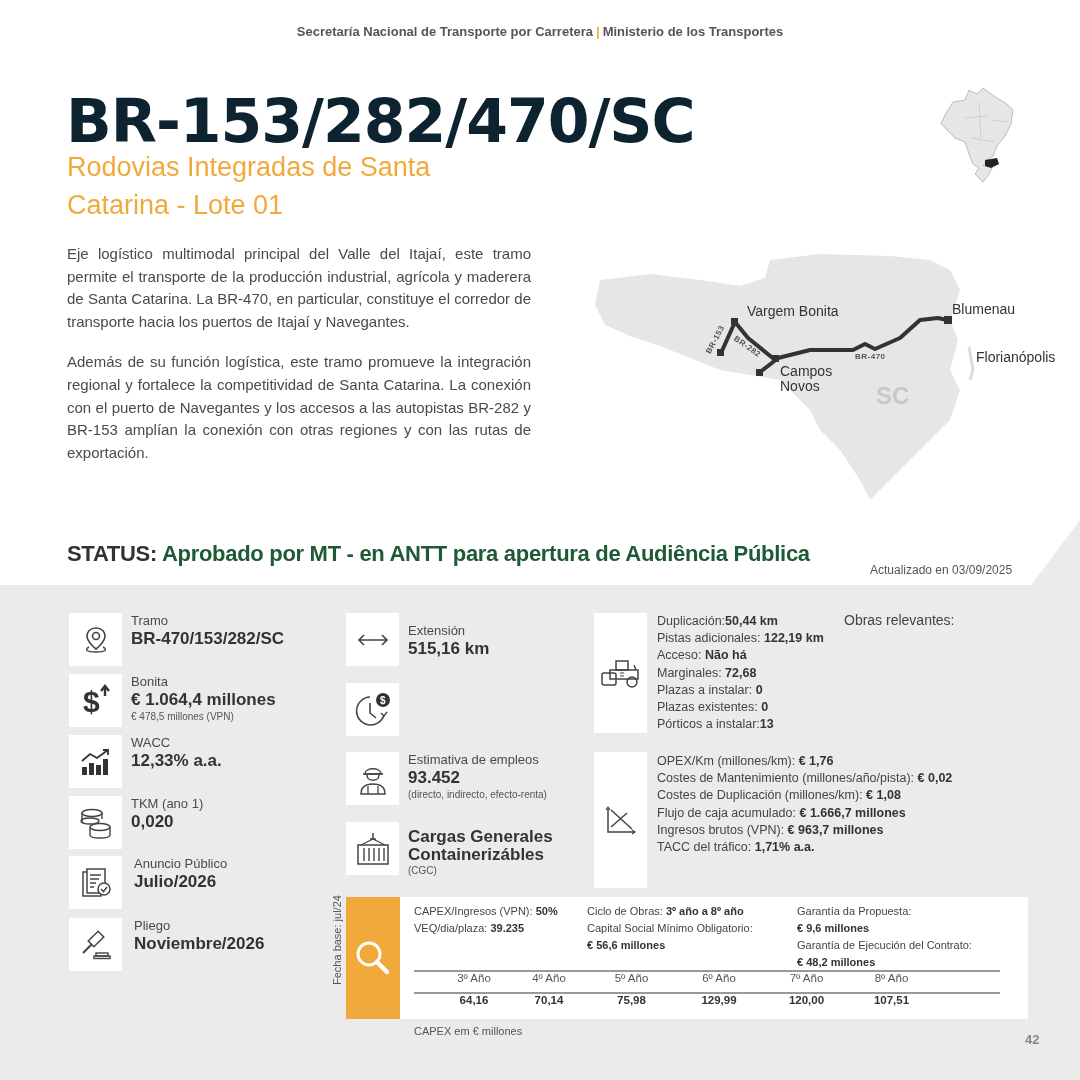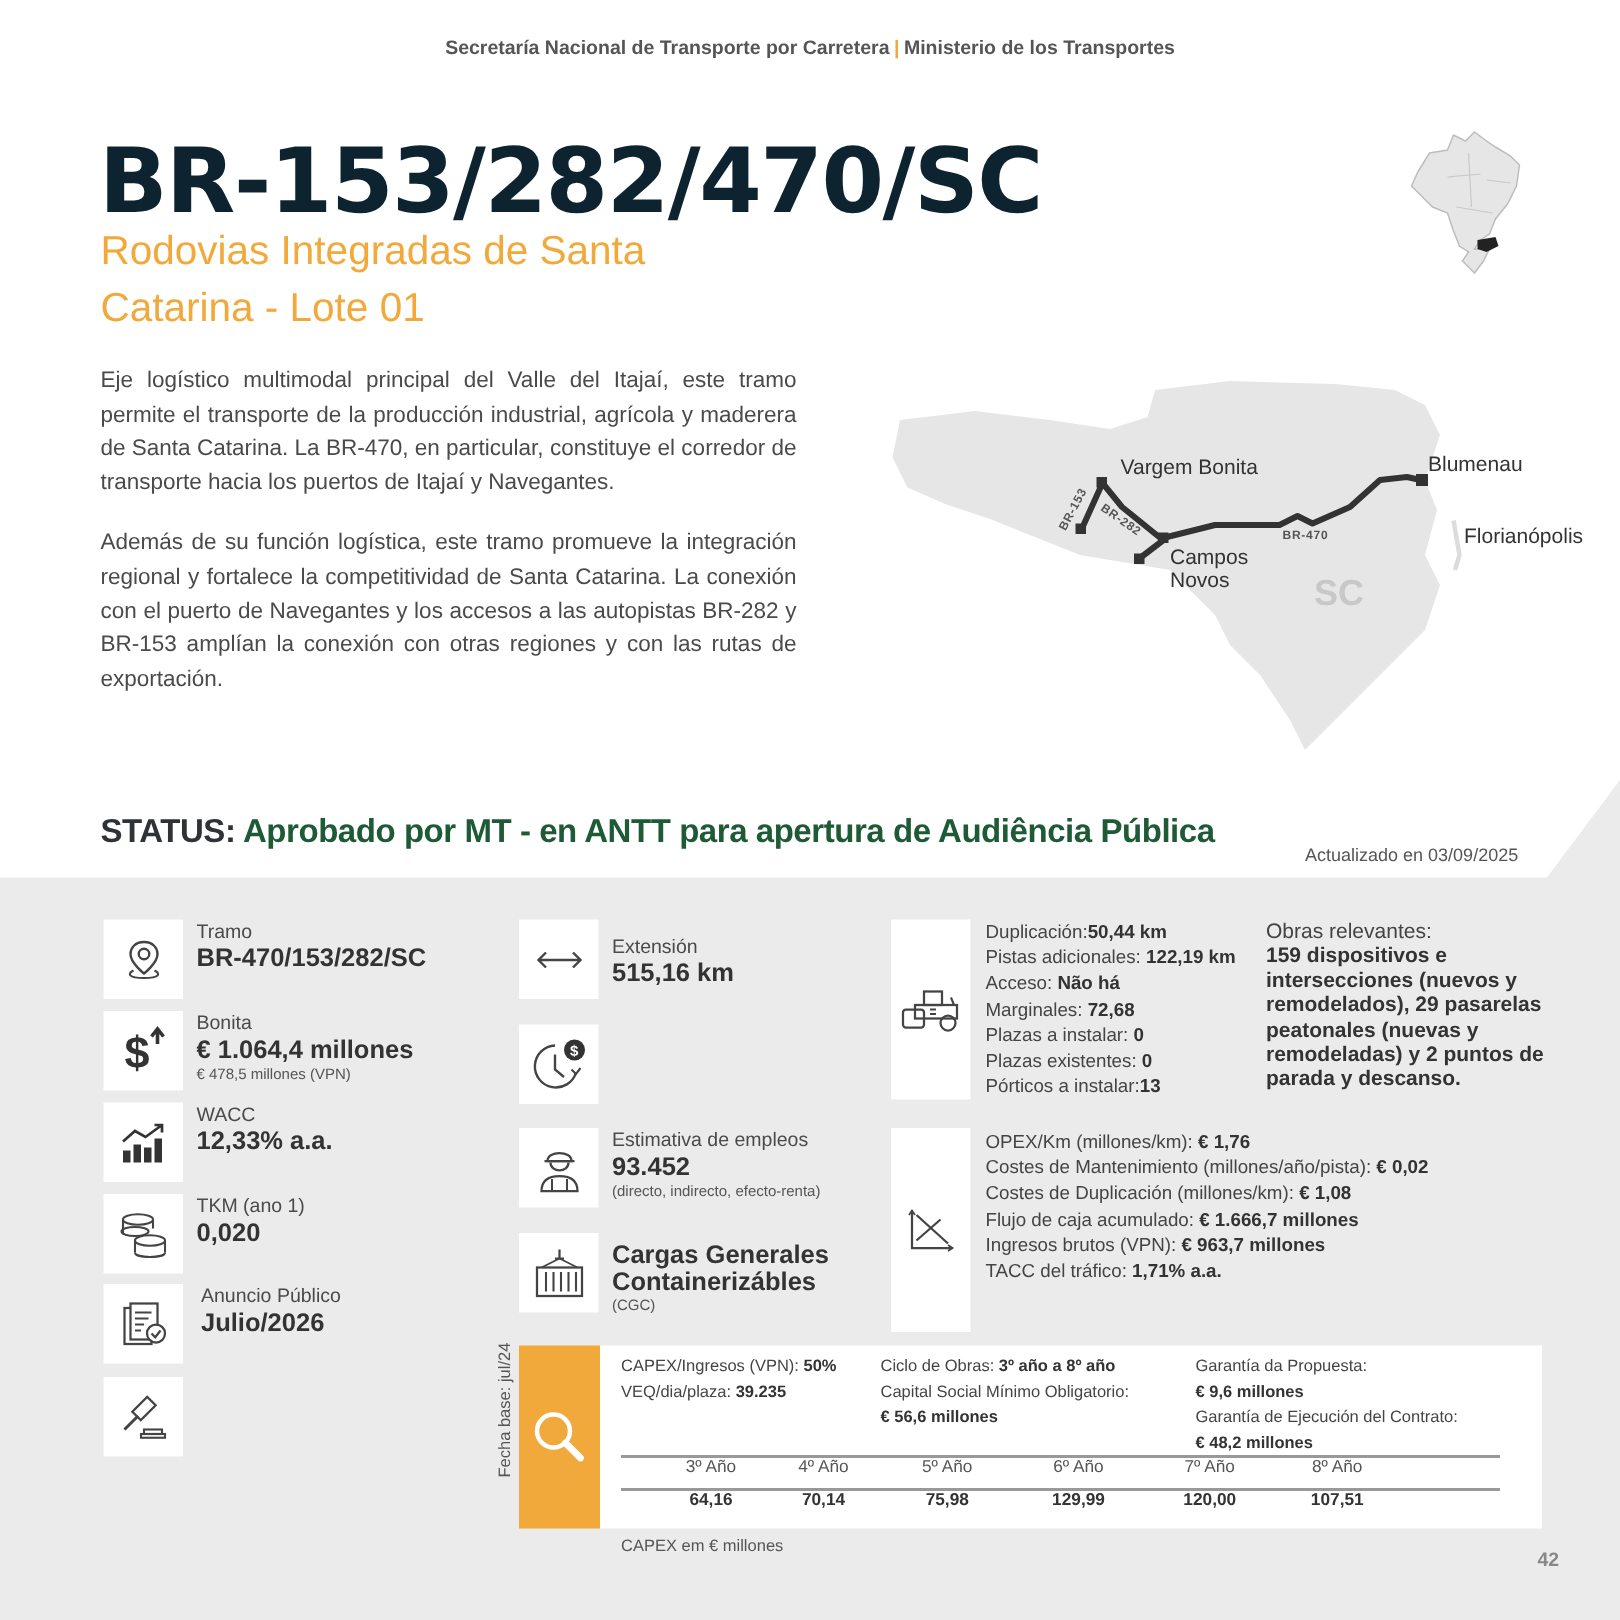--- a/index.html
+++ b/index.html
@@ -189,20 +189,24 @@
 </div>
 <div class="card" style="left:69px;top:918px;">
   <div class="icon-box">
     <svg width="32" height="32" viewBox="0 0 32 32">
         <rect x="12" y="3" width="8" height="14" transform="rotate(45 16 10)" fill="none" stroke="#444" stroke-width="1.5"></rect>
         <path d="M12 15 L3 24" stroke="#444" stroke-width="2"></path>
         <rect x="16" y="24" width="12" height="3" fill="none" stroke="#444" stroke-width="1.4"></rect>
         <rect x="14" y="27" width="16" height="2.5" fill="none" stroke="#444" stroke-width="1.4"></rect>
       </svg>
   </div>
+  <div class="txt" style="margin-left:12px;">
+    <div class="lab">Pliego</div>
+    <div class="big">Noviembre/2026</div>
+  </div>
 </div>
 
 <div class="card" style="left:346px;top:613px;">
   <div class="icon-box">
     <svg width="32" height="14" viewBox="0 0 32 14">
         <path d="M2 7 L30 7 M7 2 L2 7 L7 12 M25 2 L30 7 L25 12" stroke="#444" stroke-width="1.6" fill="none"></path>
       </svg>
   </div>
   <div class="txt">
     <div class="lab" style="margin-top:10px;">Extensión</div>
@@ -266,21 +270,20 @@
   <div><span>Duplicación:</span><b>50,44 km</b></div>
   <div><span>Pistas adicionales: </span><b>122,19 km</b></div>
   <div><span>Acceso: </span><b>Não há</b></div>
   <div><span>Marginales: </span><b>72,68</b></div>
   <div><span>Plazas a instalar: </span><b>0</b></div>
   <div><span>Plazas existentes: </span><b>0</b></div>
   <div><span>Pórticos a instalar:</span><b>13</b></div>
 </div>
 <div class="obras">
   <div>Obras relevantes:</div>
-  <b>159 dispositivos e intersecciones (nuevos y remodelados), 29 pasarelas peatonales (nuevas y remodeladas) y 2 puntos de parada y descanso.</b>
 </div>
 
 <div class="tall-box" style="left:594px;top:752px;width:53px;height:136px;">
   <svg width="32" height="30" viewBox="0 0 32 30">
       <path d="M3 2 L3 27 L30 27" stroke="#444" stroke-width="1.5" fill="none"></path>
       <path d="M6 5 L27 24 M6 22 L22 8" stroke="#444" stroke-width="1.5" fill="none"></path>
       <path d="M1 5 L3 2 L5 5 M27 25 L30 27 L27 29" stroke="#444" stroke-width="1.2" fill="none"></path>
     </svg>
 </div>
 <div class="list" style="left:657px;top:753px;">

